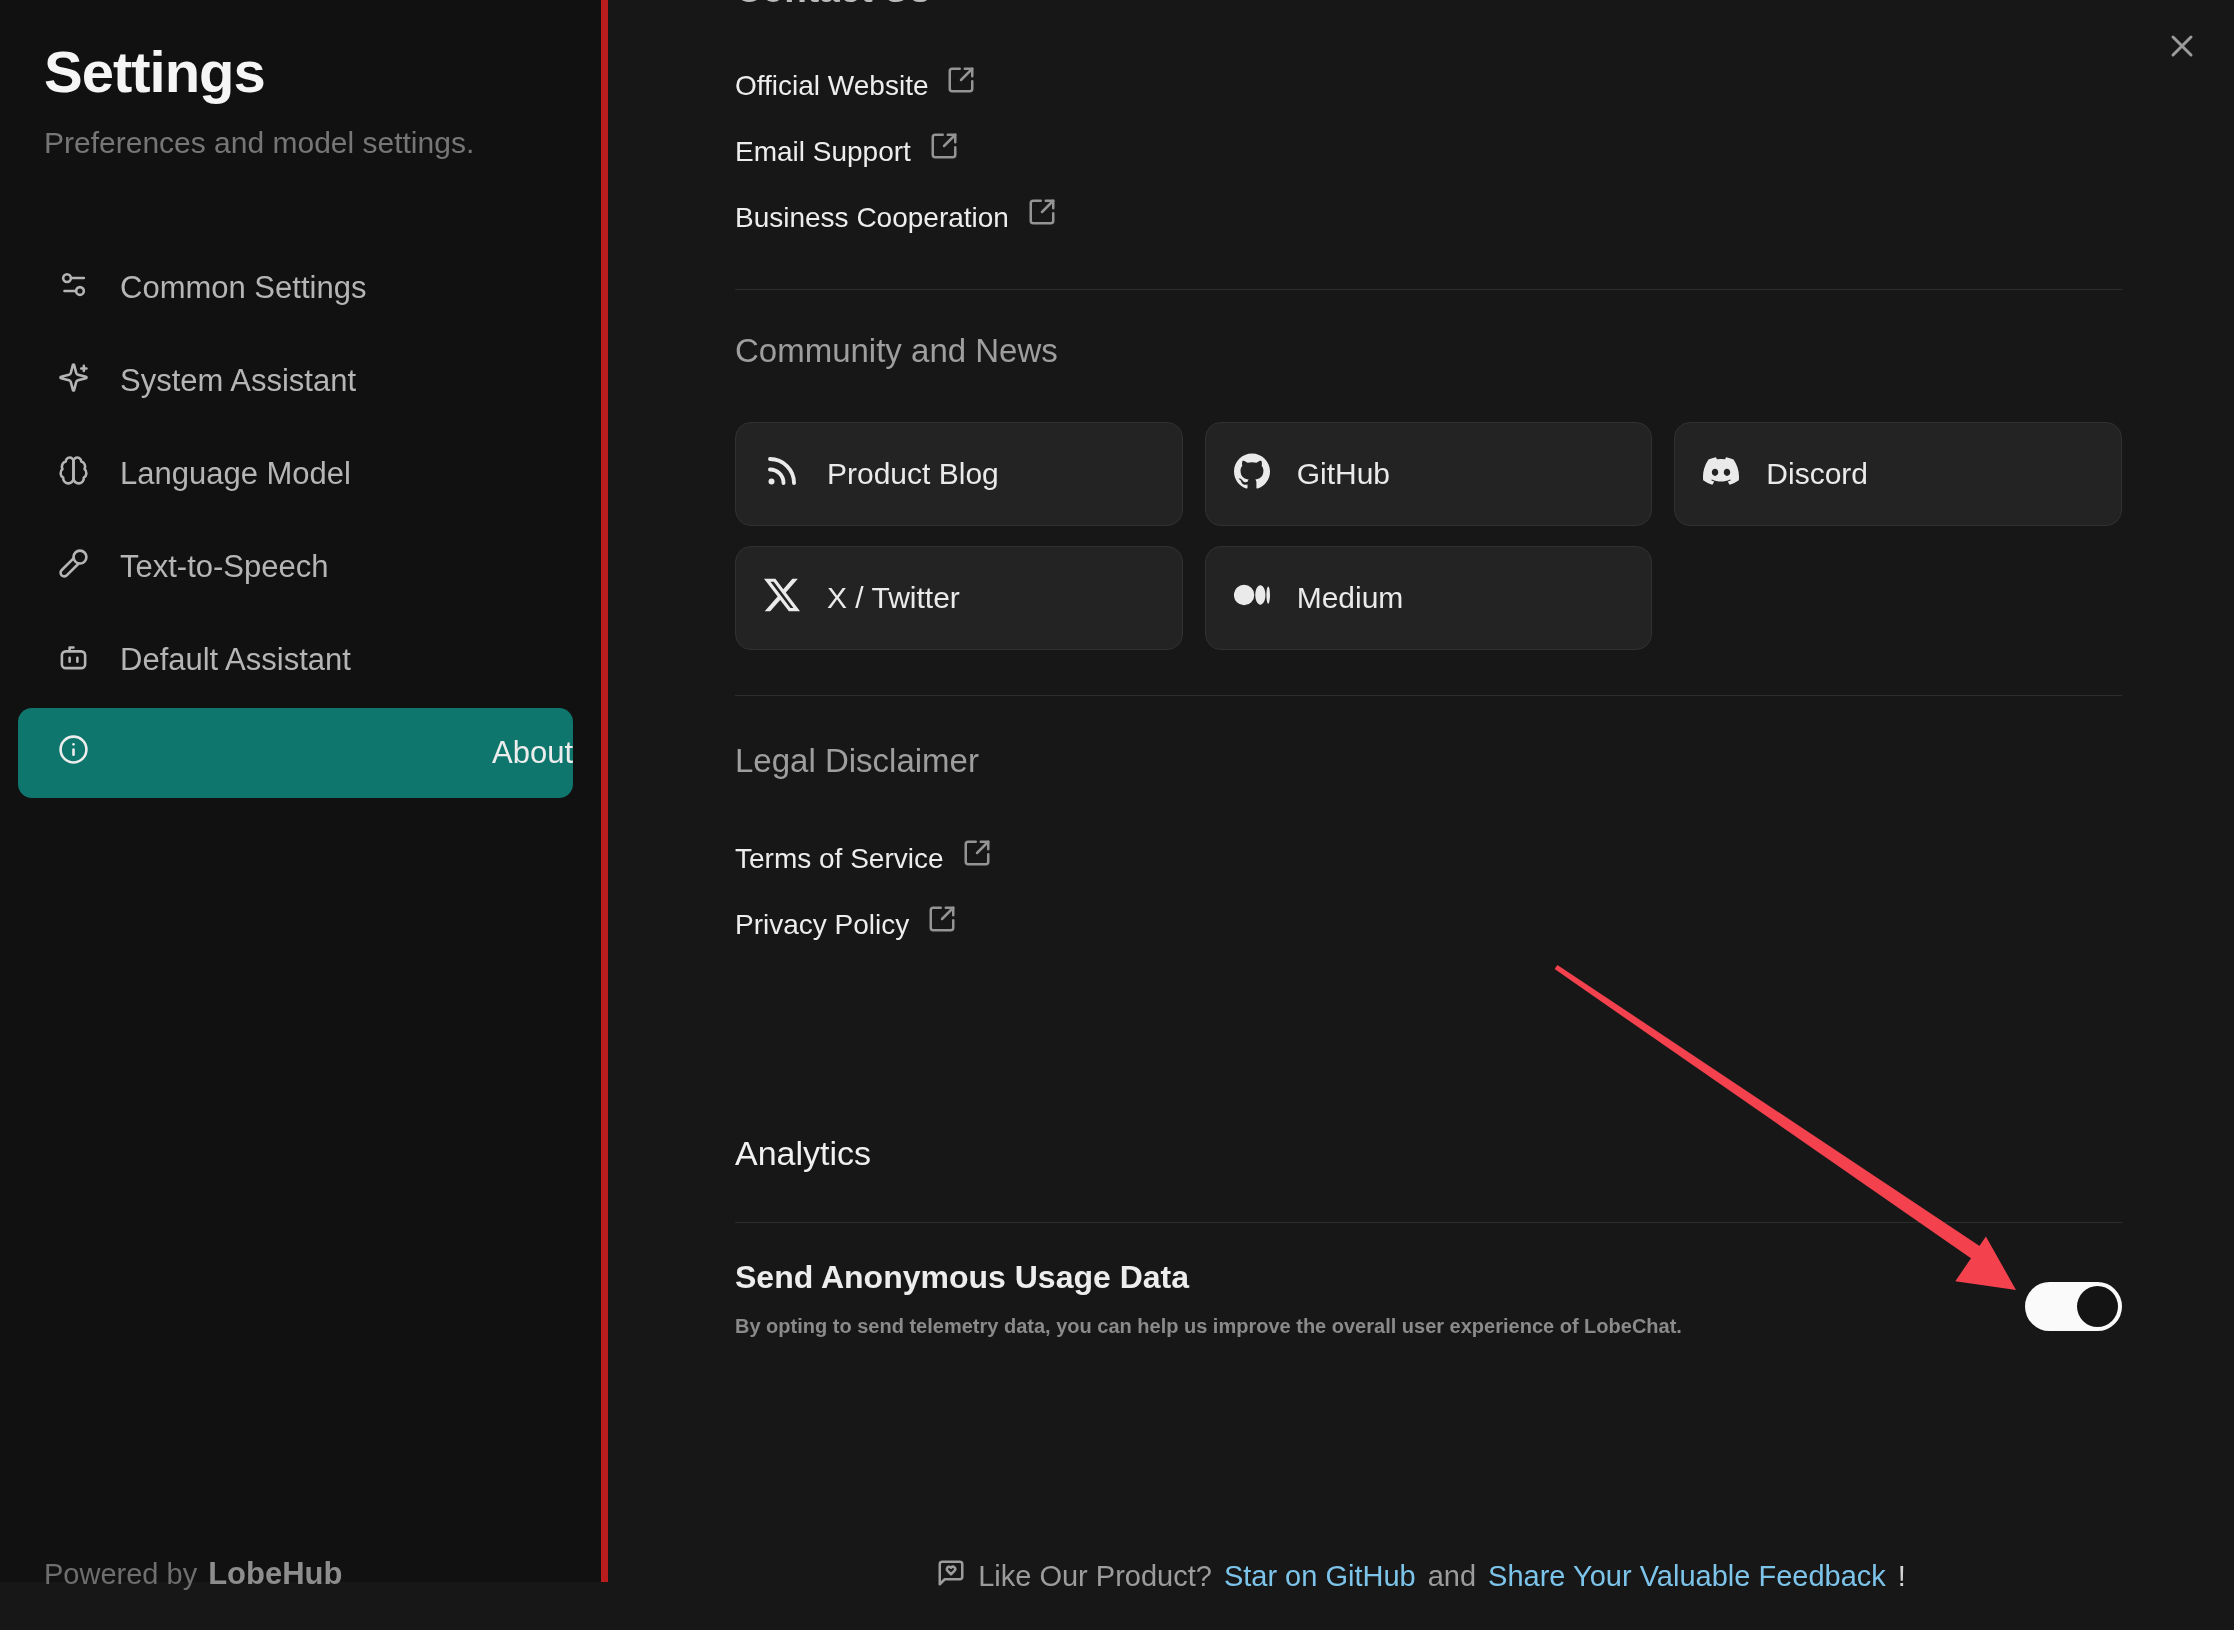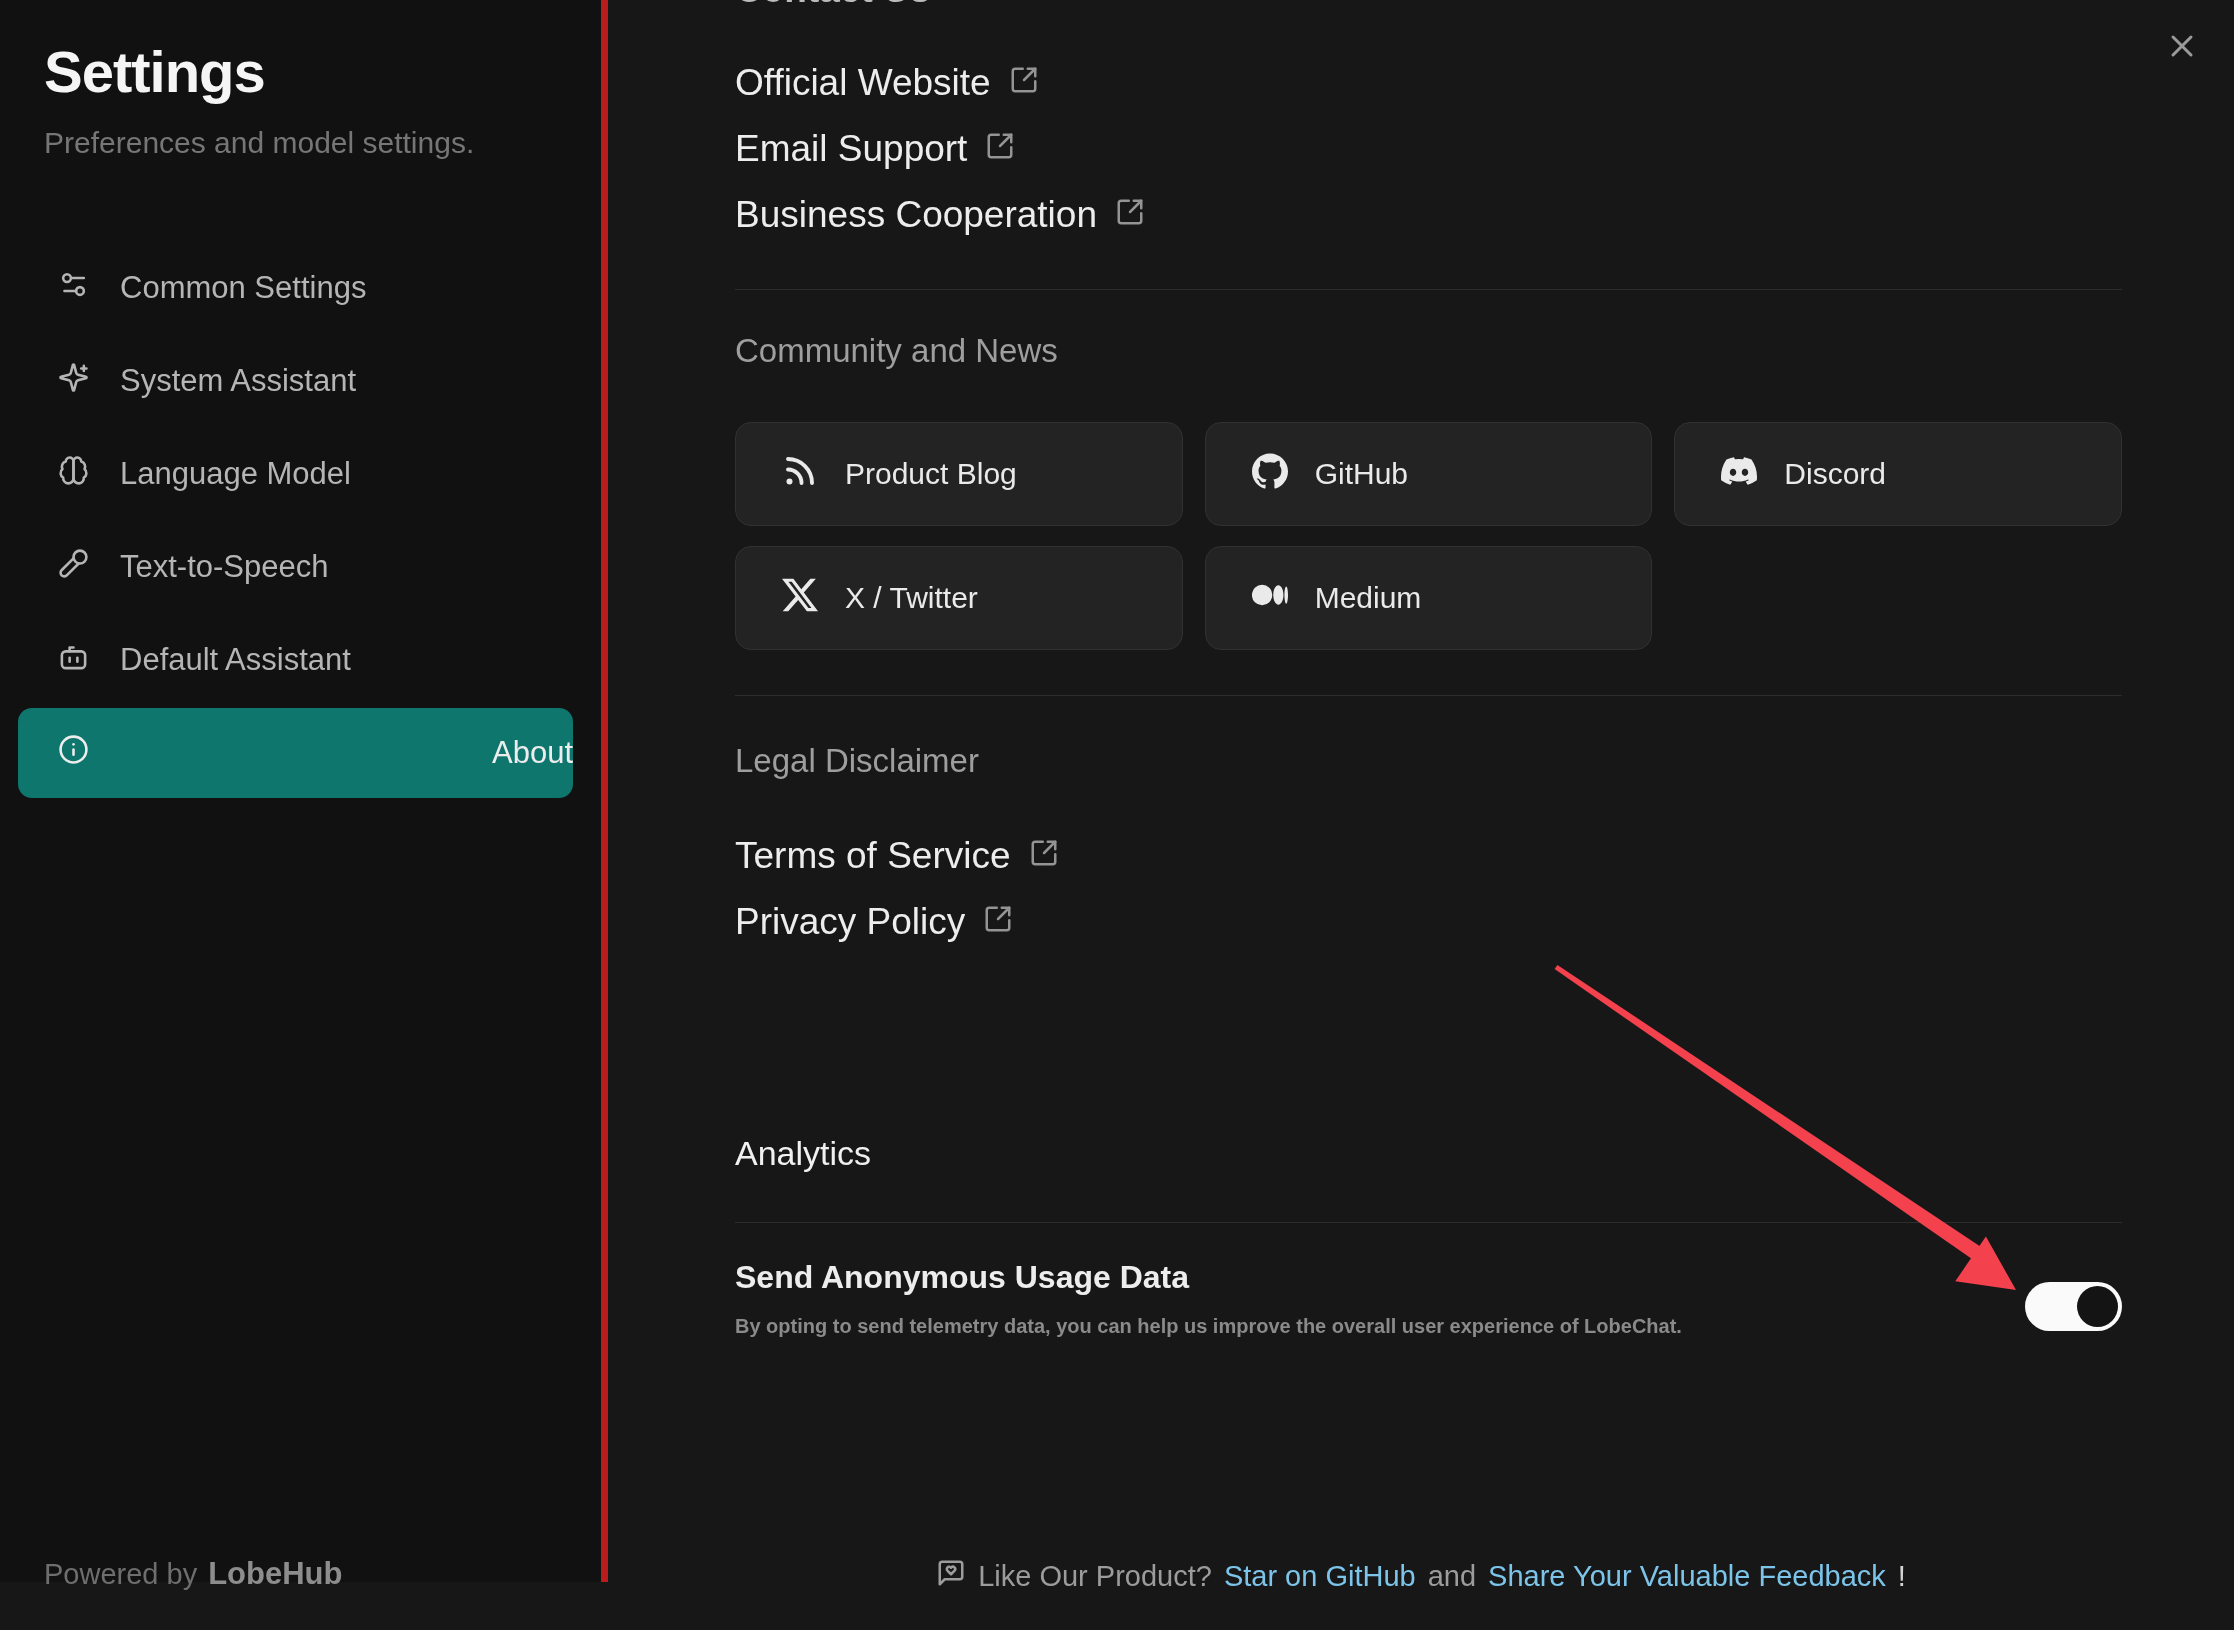--- a/index.html
+++ b/index.html
@@ -24,32 +24,32 @@
   }
   .nav-item.active { background:#0f766e; color:#ededed;justify-content:space-between; }
   .nav-item svg { width:31px; height:31px; flex:none; }
   .sb-footer { position:absolute; left:44px; top:1556px; font-size:29px; color:#6e6e6e; display:flex; align-items:baseline; }
   .sb-footer .brand { font-size:31px; color:#8d8d8d; margin-left:11px; font-weight:bold; }
 
   
   .main { position:relative; flex:1; height:1630px; }
   .content { position:absolute; left:127px; top:0; width:1387px; height:1630px; }
   .contact-sliver { position:absolute; top:-31px; left:0; font-size:37px; font-weight:bold; color:#bcbcbc; }
-  .link-row { position:absolute; left:0; height:40px; display:flex; align-items:flex-start; gap:18px; font-size:37px; color:#ededed; cursor:pointer; }
+  .link-row { position:absolute; left:0; height:40px; display:flex; align-items:flex-end; gap:18px; font-size:28px; color:#ededed; cursor:pointer; }
   .link-row svg { width:30px; height:30px; color:#949494; }
   .divider { position:absolute; left:0; width:100%; border-top:1px solid #2d2d2d; }
   .section-heading { position:absolute; left:0; font-size:33px; font-weight:normal; color:#9e9e9e; }
   .section-heading.bright { font-size:34px; color:#f0f0f0; }
   .btn-grid {
     position:absolute; top:422px; left:0; width:100%;
     display:grid; grid-template-columns:repeat(3,1fr); column-gap:22px; row-gap:20px;
   }
   .community-btn {
     height:104px; background:#232323; border:1px solid #313131; border-radius:16px;
-    display:flex; align-items:center; padding-left:46px; gap:27px;
+    display:flex; align-items:center; padding-left:28px; gap:27px;
     font-size:30px; color:#eaeaea; cursor:pointer; box-sizing:border-box;
   }
   .community-btn svg { width:36px; height:36px; flex:none; }
   .analytics-row { position:absolute; top:1257px; left:0; width:100%; display:flex; justify-content:space-between;font-weight:bold; }
   .setting-label { font-size:32px; color:#ededed; line-height:40px; }
   .setting-desc { margin-top:10px; font-size:20px; color:#8a8a8a; line-height:38px; white-space:nowrap; }
   .toggle {
     position:relative; margin-top:25px; width:97px; height:49px; flex:none;
     background:#fafafa; border-radius:25px; cursor:pointer;
   }

